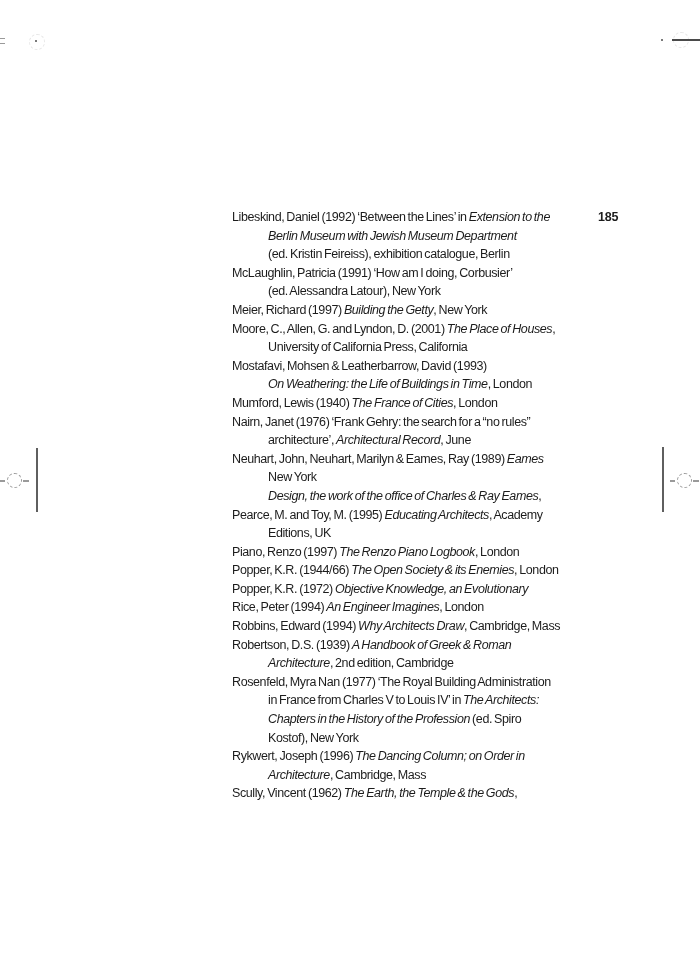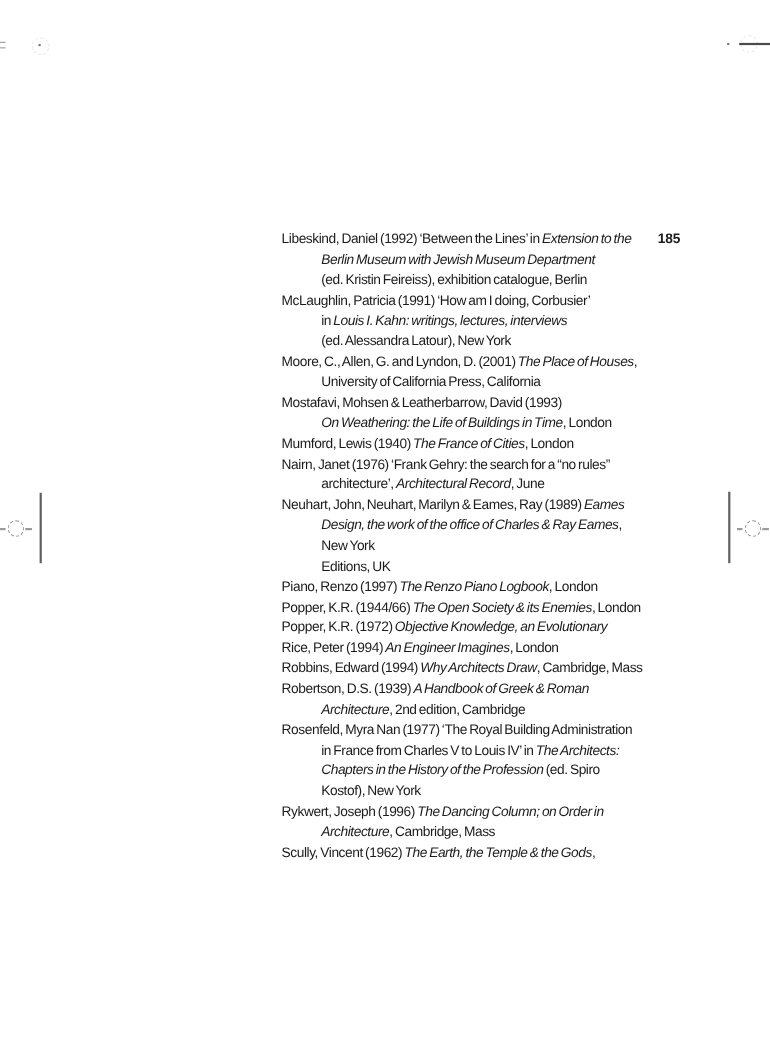--- a/index.html
+++ b/index.html
@@ -15,21 +15,21 @@
     position:absolute;
     left:232px;top:208px;
     width:400px;
     font-size:12.5px;
     line-height:18.6px;
     letter-spacing:-0.4px;
     word-spacing:-1px;
     font-weight:bold; 
     font-weight:500;
   }
-  .line{white-space:nowrap;margin-left:24px;}
+  .line{white-space:nowrap;}
   .line.cont{padding-left:36px;}
   .it{font-style:italic;}
   .pagenum{
     position:absolute;
     left:598px;top:208px;
     font-size:12.5px;
     line-height:18.6px;
     font-weight:bold;
     letter-spacing:-0.2px;
   }
@@ -66,32 +66,33 @@
   <div class="mark reg-circle" style="left:677px;top:473px;"></div>
   <div class="mark reg-dash" style="left:693px;top:480px;width:6px;"></div>
 
   <div class="pagenum">185</div>
 
   <div class="bib">
       <div class="line"><span>Libeskind, Daniel (1992) ‘Between the Lines’ in </span><span class="it">Extension to the</span></div>
       <div class="line cont"><span class="it">Berlin Museum with Jewish Museum Department</span></div>
       <div class="line cont"><span>(ed. Kristin Feireiss), exhibition catalogue, Berlin</span></div>
       <div class="line"><span>McLaughlin, Patricia (1991) ‘How am I doing, Corbusier’</span></div>
-      <div class="line cont"><span>in </span><span class="it">Louis I. Kahn: writings, lectures, interviews</span></div>
       <div class="line cont"><span>(ed. Alessandra Latour), New York</span></div>
+      <div class="line"><span>Meier, Richard (1997) </span><span class="it">Building the Getty</span><span>, New York</span></div>
       <div class="line"><span>Moore, C., Allen, G. and Lyndon, D. (2001) </span><span class="it">The Place of Houses</span><span>,</span></div>
       <div class="line cont"><span>University of California Press, California</span></div>
       <div class="line"><span>Mostafavi, Mohsen &amp; Leatherbarrow, David (1993)</span></div>
       <div class="line cont"><span class="it">On Weathering: the Life of Buildings in Time</span><span>, London</span></div>
       <div class="line"><span>Mumford, Lewis (1940) </span><span class="it">The France of Cities</span><span>, London</span></div>
       <div class="line"><span>Nairn, Janet (1976) ‘Frank Gehry: the search for a “no rules”</span></div>
       <div class="line cont"><span>architecture’, </span><span class="it">Architectural Record</span><span>, June</span></div>
       <div class="line"><span>Neuhart, John, Neuhart, Marilyn &amp; Eames, Ray (1989) </span><span class="it">Eames</span></div>
+      <div class="line cont"><span>New York</span></div>
       <div class="line cont"><span class="it">Design, the work of the office of Charles &amp; Ray Eames</span><span>,</span></div>
-      <div class="line cont"><span>New York</span></div>
+      <div class="line"><span>Pearce, M. and Toy, M. (1995) </span><span class="it">Educating Architects</span><span>, Academy</span></div>
       <div class="line cont"><span>Editions, UK</span></div>
       <div class="line"><span>Piano, Renzo (1997) </span><span class="it">The Renzo Piano Logbook</span><span>, London</span></div>
       <div class="line"><span>Popper, K.R. (1944/66) </span><span class="it">The Open Society &amp; its Enemies</span><span>, London</span></div>
       <div class="line"><span>Popper, K.R. (1972) </span><span class="it">Objective Knowledge, an Evolutionary</span></div>
       <div class="line"><span>Rice, Peter (1994) </span><span class="it">An Engineer Imagines</span><span>, London</span></div>
       <div class="line"><span>Robbins, Edward (1994) </span><span class="it">Why Architects Draw</span><span>, Cambridge, Mass</span></div>
       <div class="line"><span>Robertson, D.S. (1939) </span><span class="it">A Handbook of Greek &amp; Roman</span></div>
       <div class="line cont"><span class="it">Architecture</span><span>, 2nd edition, Cambridge</span></div>
       <div class="line"><span>Rosenfeld, Myra Nan (1977) ‘The Royal Building Administration</span></div>
       <div class="line cont"><span>in France from Charles V to Louis IV’ in </span><span class="it">The Architects:</span></div>

